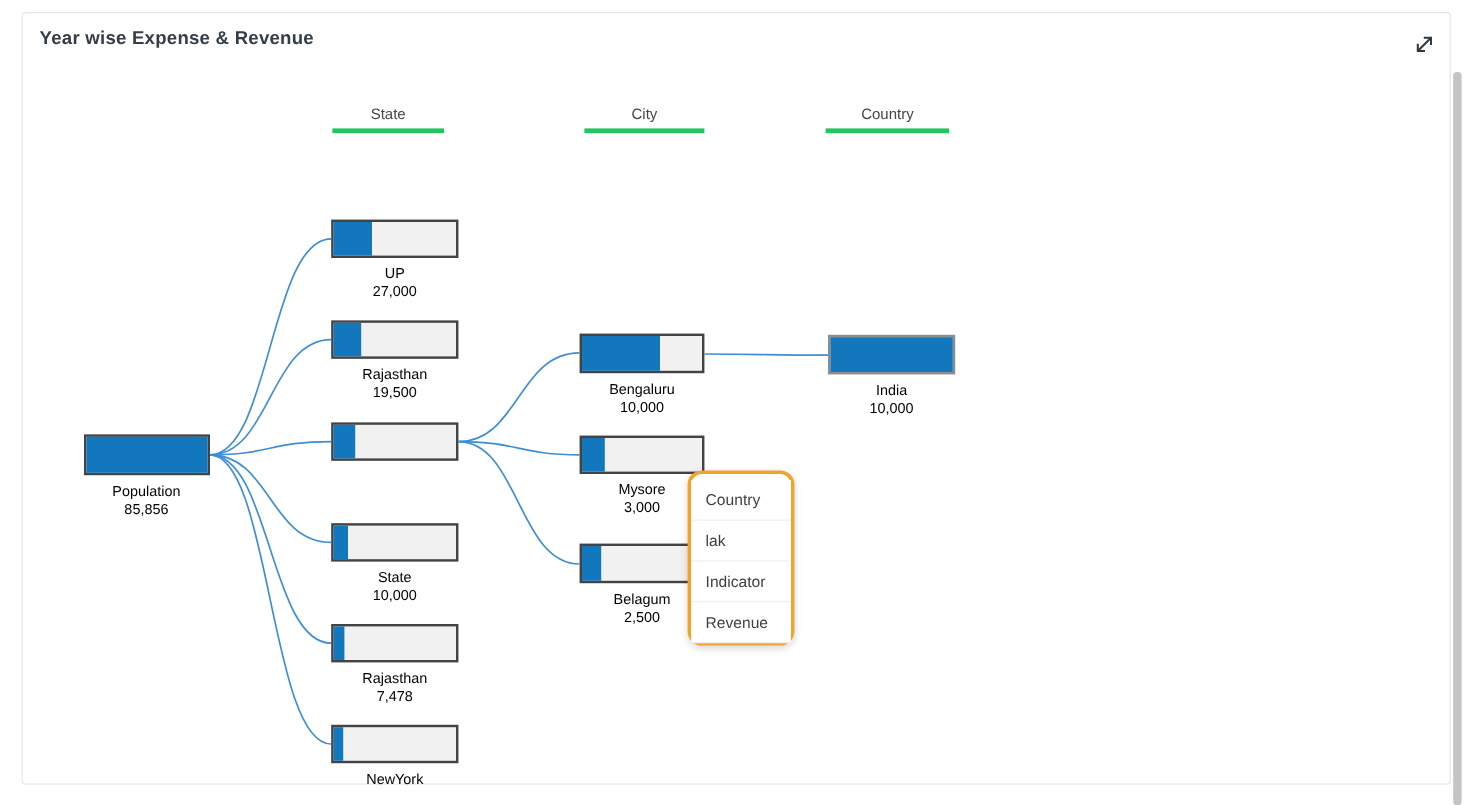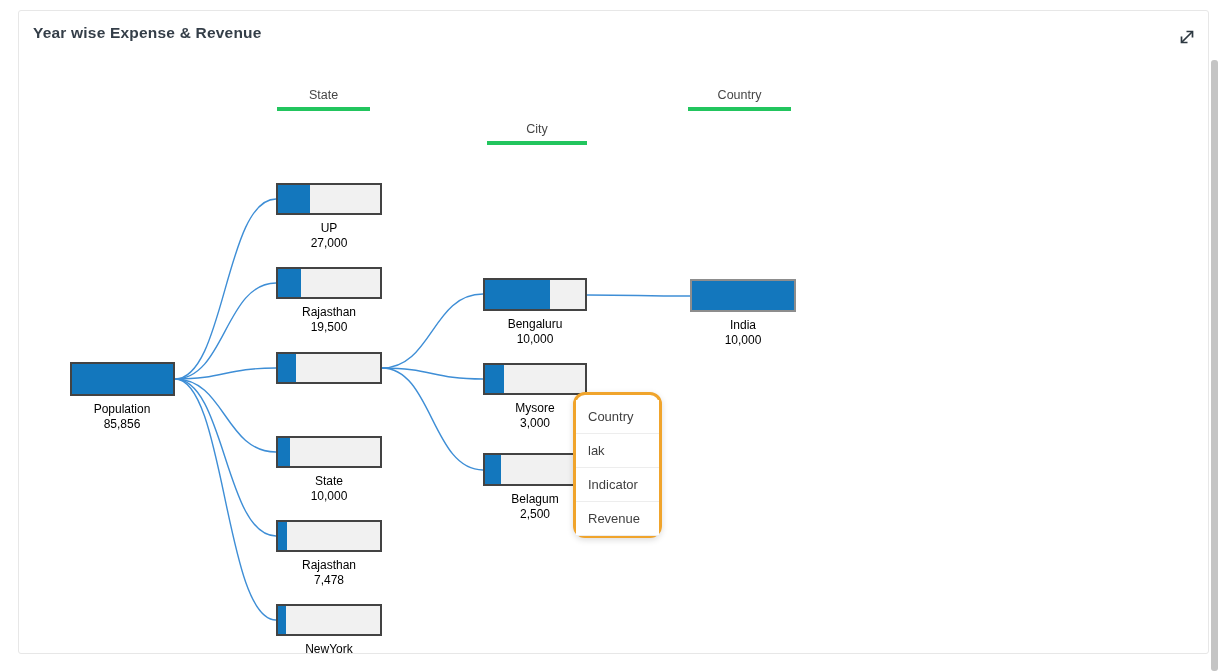--- a/index.html
+++ b/index.html
@@ -6,21 +6,21 @@
   .stage{position:relative;width:1223px;height:671px;background:#fff;overflow:hidden;
          font-family:"Liberation Sans",sans-serif;}
   .card{position:absolute;left:18px;top:10px;width:1189px;height:642px;background:#fff;
         border:1px solid #e7e7e7;border-radius:3px;z-index:0;}
   .title{position:absolute;left:33px;top:24px;font-size:15.5px;font-weight:700;
          color:#343e48;letter-spacing:.2px;z-index:2;}
   .expand{position:absolute;left:1176px;top:26px;width:22px;height:22px;cursor:pointer;z-index:2;}
   .hdr{position:absolute;top:88px;text-align:center;font-size:12.5px;color:#464646;
        padding-bottom:5px;border-bottom:4px solid #22c55e;z-index:2;}
   .hdr-state{left:277px;width:93px;}
-  .hdr-city{left:487px;width:100px;margin-top:34px;}
+  .hdr-city{left:487px;width:100px;}
   .hdr-country{left:688px;width:103px;}
   svg.links{position:absolute;left:0;top:0;width:1223px;height:671px;z-index:1;pointer-events:none;}
   svg.links path{fill:none;stroke:#3e8ed6;stroke-width:1.4;}
   .node{position:absolute;background:#f1f1f1;border:2px solid #434343;box-sizing:border-box;
         z-index:2;cursor:pointer;}
   .node.gray{border-color:#8d8d8d;}
   .node .fill{position:absolute;left:0;top:0;bottom:0;background:#1377bd;}
   .nlabel{position:absolute;width:140px;text-align:center;font-size:12px;color:#000000;
           line-height:15px;z-index:2;}
   .menu{position:absolute;left:573px;top:392px;width:89px;height:146px;background:#fff;

